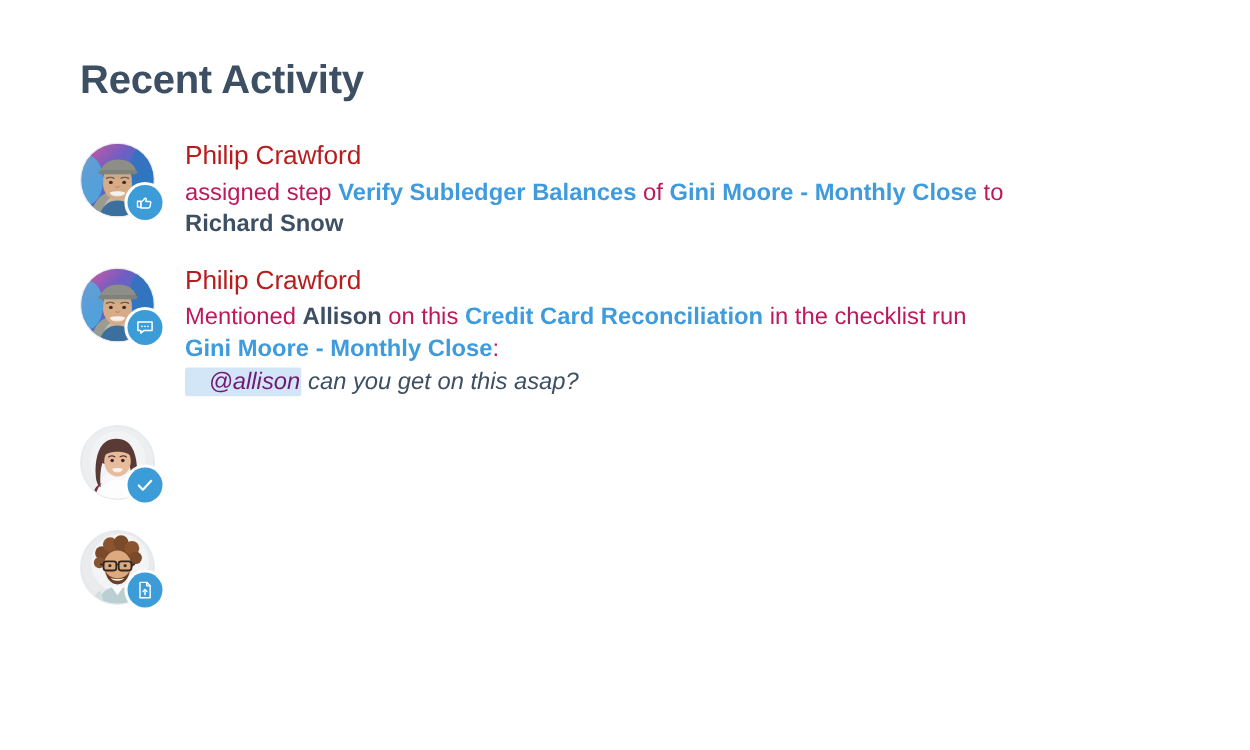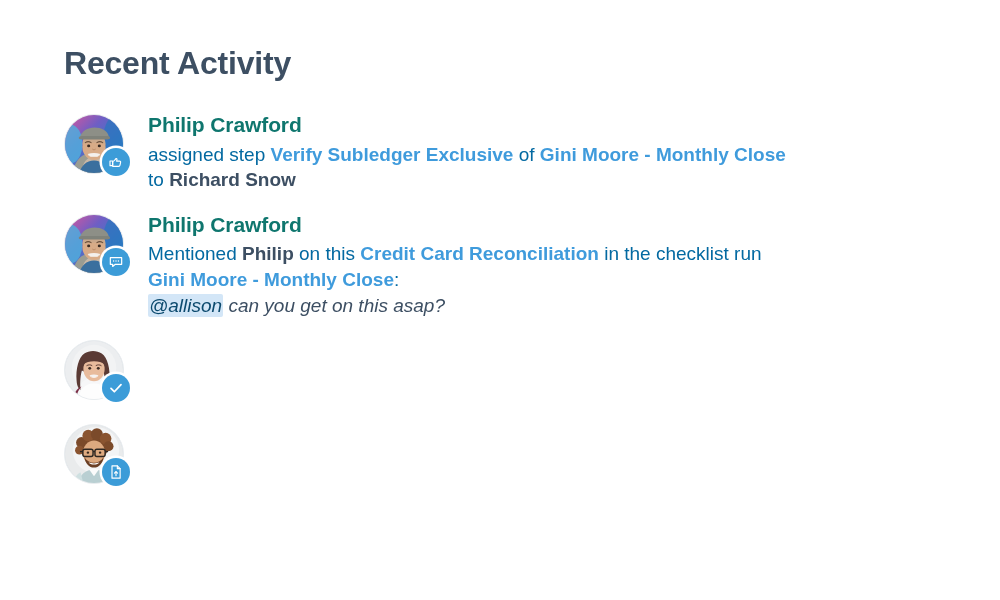--- a/index.html
+++ b/index.html
@@ -83,50 +83,50 @@
   }
 
   .activity-body {
     flex: 1 1 auto;
     min-width: 0;
     padding-top: 0px;
   }
 
   .actor-name {
     font-size: 21px;
-    font-weight: bold;
-    color: #0f766e;
+    font-weight: normal;
+    color: #b91c1c;
     line-height: 1.25;
     margin-bottom: 3px;
     letter-spacing: -0.1px;
   }
 
   .activity-text {
     font-size: 19px;
     line-height: 1.33;
     color: #5b6a7d;
     max-width: 760px;
     word-wrap: break-word;
   }
 
-  .tok-plain { color: #0369a1; }
+  .tok-plain { color: #be185d; }
   .tok-link  { color: #3f9bdc; font-weight: bold; }
   .tok-strong{ color: #3d4f63; font-weight: bold; }
 
   .quote-line {
     font-size: 19px;
     line-height: 1.33;
     color: #3d4f63;
     font-style: italic;
     margin-top: 1px;
   }
   .mention {
     background: #d3e6f7;
-    color: #0c4a6e;
-    padding: 1px 1px 1px 1px;
+    color: #701a75;
+    padding: 1px 1px 1px 19px;
     border-radius: 2px;
   }
   .quote-rest { color: #3d4f63; }
 </style>
 </head>
 <body>
 
 <div class="page">
 
   <h1 class="page-title">Recent Activity</h1>
@@ -165,21 +165,21 @@
           </div>
           <div class="badge">
             <svg viewBox="0 0 24 24" fill="none" stroke="#ffffff" stroke-width="1.7" stroke-linejoin="round" stroke-linecap="round">
               <path d="M3 10.5h4v7H3z"></path>
               <path d="M7 11.2c1.6-.4 2.7-1.3 3.6-2.6.6-.9.9-1.9 2-1.7.9.2 1 1.1.8 1.9l-.5 1.9h4.4c1 0 1.8.8 1.6 1.8l-.9 4.3c-.2 1-1 1.7-2 1.7H7z"></path>
             </svg>
           </div>
         </div>
         <div class="activity-body">
           <div class="actor-name">Philip Crawford</div>
-          <div class="activity-text"><span class="tok-plain">assigned step </span><span class="tok-link">Verify Subledger Exclusive</span><span class="tok-plain"> of </span><span class="tok-link">Gini Moore - Monthly Close</span><span class="tok-plain"> to </span><span class="tok-strong">Richard Snow</span></div>
+          <div class="activity-text"><span class="tok-plain">assigned step </span><span class="tok-link">Verify Subledger Balances</span><span class="tok-plain"> of </span><span class="tok-link">Gini Moore - Monthly Close</span><span class="tok-plain"> to </span><span class="tok-strong">Richard Snow</span></div>
         </div>
       </div>
       <div class="activity-item">
         <div class="avatar-wrap">
           <div class="avatar">
     <svg viewBox="0 0 60 60" preserveAspectRatio="xMidYMid slice">
       <defs>
         <linearGradient id="pcbg" x1="0" y1="0" x2="1" y2="1">
           <stop offset="0%" stop-color="#e0569a"></stop>
           <stop offset="35%" stop-color="#6f5ec4"></stop>
@@ -210,21 +210,21 @@
             <svg viewBox="0 0 24 24" fill="none" stroke="#ffffff" stroke-width="1.8" stroke-linejoin="round" stroke-linecap="round">
               <path d="M3.5 5.5h17v10h-9.5l-4 3.2v-3.2h-3.5z"></path>
               <circle cx="8.4" cy="10.5" r="1.05" fill="#ffffff" stroke="none"></circle>
               <circle cx="12" cy="10.5" r="1.05" fill="#ffffff" stroke="none"></circle>
               <circle cx="15.6" cy="10.5" r="1.05" fill="#ffffff" stroke="none"></circle>
             </svg>
           </div>
         </div>
         <div class="activity-body">
           <div class="actor-name">Philip Crawford</div>
-          <div class="activity-text"><span class="tok-plain">Mentioned </span><span class="tok-strong">Philip</span><span class="tok-plain"> on this </span><span class="tok-link">Credit Card Reconciliation</span><span class="tok-plain"> in the checklist run </span><span class="tok-link">Gini Moore - Monthly Close</span><span class="tok-plain">:</span></div>
+          <div class="activity-text"><span class="tok-plain">Mentioned </span><span class="tok-strong">Allison</span><span class="tok-plain"> on this </span><span class="tok-link">Credit Card Reconciliation</span><span class="tok-plain"> in the checklist run </span><span class="tok-link">Gini Moore - Monthly Close</span><span class="tok-plain">:</span></div>
           <div class="quote-line"><span class="mention">@allison</span><span class="quote-rest"> can you get on this asap?</span></div>
         </div>
       </div>
       <div class="activity-item">
         <div class="avatar-wrap">
           <div class="avatar">
     <svg viewBox="0 0 60 60" preserveAspectRatio="xMidYMid slice">
       <rect width="60" height="60" fill="#eceef0"></rect>
       <ellipse cx="30" cy="28" rx="23" ry="24" fill="#f2f3f4"></ellipse>
       <path d="M13 60c0-14 5-22 17-22s17 8 17 22z" fill="#f7f7f8"></path>

